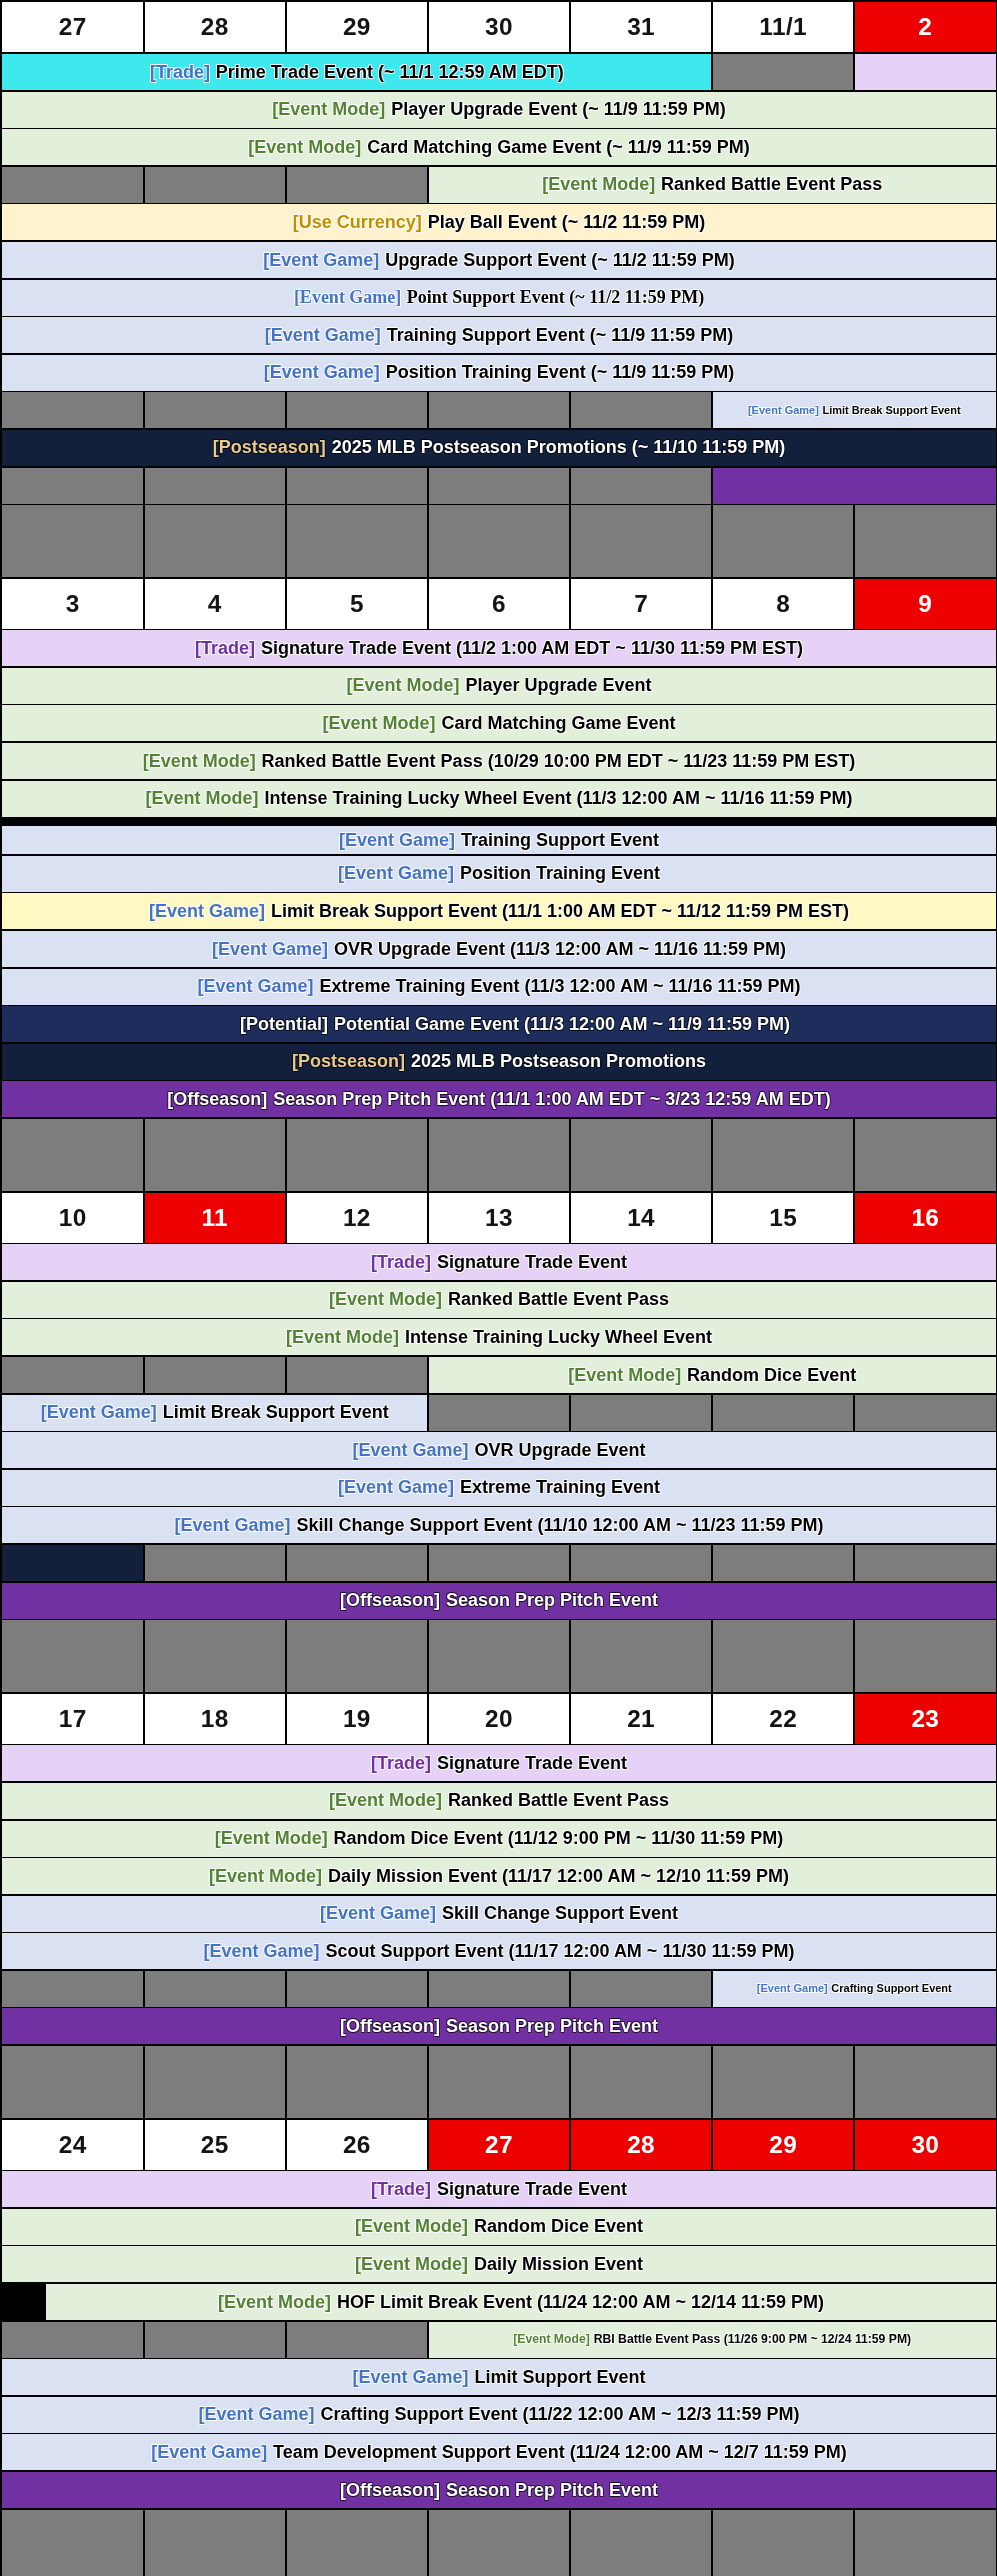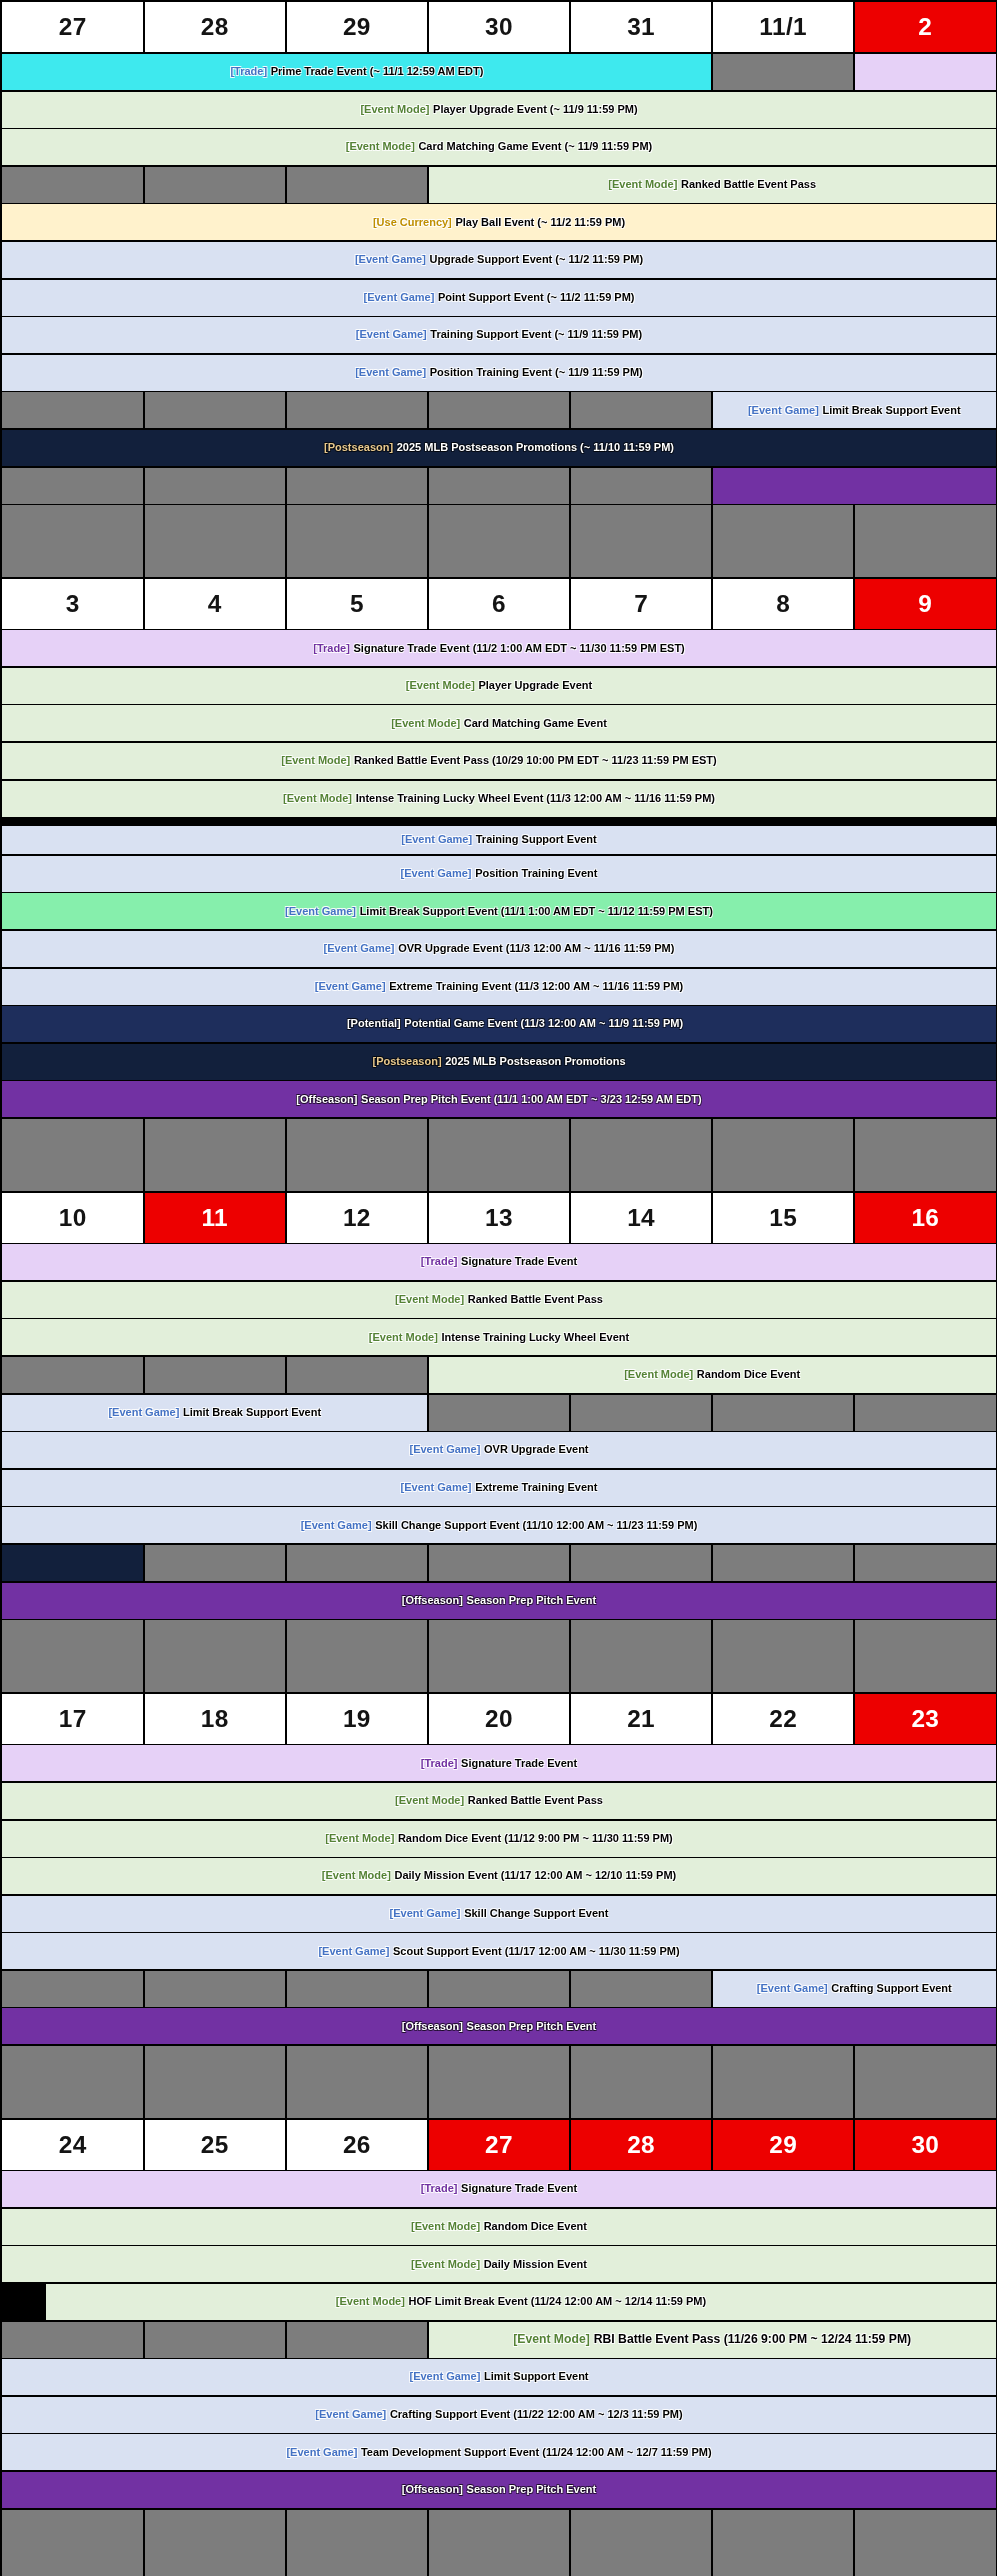--- a/index.html
+++ b/index.html
@@ -3,21 +3,21 @@
 <meta charset="utf-8">
 <style>
   html,body{margin:0;padding:0;background:#ffffff;}
   body{font-family:"Liberation Sans", sans-serif;font-weight:bold;}
   .calendar{width:998px;box-sizing:border-box;background:#000;padding:2.4px;display:flex;flex-direction:column;gap:1.6px;}
   .week{display:flex;flex-direction:column;gap:1.6px;}
   .row{display:grid;grid-template-columns:repeat(7,1fr);gap:1.6px;}
   .cell{display:flex;align-items:center;justify-content:center;overflow:hidden;}
   .day span{font-size:24.4px;color:#141414;letter-spacing:0.4px;}
   .day.red span{color:#ffffff;}
-  .bar-text{font-size:11px;line-height:1.05;text-align:center;color:#000;white-space:nowrap;}
+  .bar-text{font-size:18px;line-height:1.05;text-align:center;color:#000;white-space:nowrap;}
   .bar-text.dark{color:#ffffff;}
   .bar-text.mid{font-size:12.2px;}
   .bar-text.small{font-size:11px;}
   .halo-l{text-shadow:0.8px 0.8px 0 rgba(255,255,255,.85),-0.8px 0.8px 0 rgba(255,255,255,.85),0.8px -0.8px 0 rgba(255,255,255,.85),-0.8px -0.8px 0 rgba(255,255,255,.85);}
   .halo-d{text-shadow:0.8px 0.8px 0 rgba(0,0,0,.55),-0.8px 0.8px 0 rgba(0,0,0,.55),0.8px -0.8px 0 rgba(0,0,0,.55),-0.8px -0.8px 0 rgba(0,0,0,.55);}
   .tag{margin-right:0.05em;}
 </style>
 </head>
 <body>
 
@@ -74,21 +74,21 @@
       <div class="row event-row" style="height: 36px;">
         <div class="cell" style="grid-column: span 7; background: rgb(255, 242, 204);">
           <div class="bar-text halo-l"><span class="tag" style="color: rgb(191, 143, 0);">[Use Currency]</span> <span>Play Ball Event (~ 11/2 11:59 PM)</span></div>
         </div>
       </div>
       <div class="row event-row" style="height: 36px;">
         <div class="cell" style="grid-column: span 7; background: rgb(217, 225, 242);">
           <div class="bar-text halo-l"><span class="tag" style="color: rgb(68, 114, 196);">[Event Game]</span> <span>Upgrade Support Event (~ 11/2 11:59 PM)</span></div>
         </div>
       </div>
-      <div class="row event-row" style="height: 36px;">
+      <div class="row event-row" style="height: 36px; font-family: Liberation Serif, serif;">
         <div class="cell" style="grid-column: span 7; background: rgb(217, 225, 242);">
           <div class="bar-text halo-l"><span class="tag" style="color: rgb(68, 114, 196);">[Event Game]</span> <span>Point Support Event (~ 11/2 11:59 PM)</span></div>
         </div>
       </div>
       <div class="row event-row" style="height: 36px;">
         <div class="cell" style="grid-column: span 7; background: rgb(217, 225, 242);">
           <div class="bar-text halo-l"><span class="tag" style="color: rgb(68, 114, 196);">[Event Game]</span> <span>Training Support Event (~ 11/9 11:59 PM)</span></div>
         </div>
       </div>
       <div class="row event-row" style="height: 36px;">
@@ -182,21 +182,21 @@
         <div class="cell" style="grid-column: span 7; background: rgb(217, 225, 242); margin-top: 8px;">
           <div class="bar-text halo-l"><span class="tag" style="color: rgb(68, 114, 196);">[Event Game]</span> <span>Training Support Event</span></div>
         </div>
       </div>
       <div class="row event-row" style="height: 36px;">
         <div class="cell" style="grid-column: span 7; background: rgb(217, 225, 242);">
           <div class="bar-text halo-l"><span class="tag" style="color: rgb(68, 114, 196);">[Event Game]</span> <span>Position Training Event</span></div>
         </div>
       </div>
       <div class="row event-row" style="height: 36px;">
-        <div class="cell" style="grid-column: span 7; background: #86efac;">
+        <div class="cell" style="grid-column: span 7; background: #fef9c3;">
           <div class="bar-text halo-l"><span class="tag" style="color: rgb(68, 114, 196);">[Event Game]</span> <span>Limit Break Support Event (11/1 1:00 AM EDT ~ 11/12 11:59 PM EST)</span></div>
         </div>
       </div>
       <div class="row event-row" style="height: 36px;">
         <div class="cell" style="grid-column: span 7; background: rgb(217, 225, 242);">
           <div class="bar-text halo-l"><span class="tag" style="color: rgb(68, 114, 196);">[Event Game]</span> <span>OVR Upgrade Event (11/3 12:00 AM ~ 11/16 11:59 PM)</span></div>
         </div>
       </div>
       <div class="row event-row" style="height: 36px;">
         <div class="cell" style="grid-column: span 7; background: rgb(217, 225, 242);">

